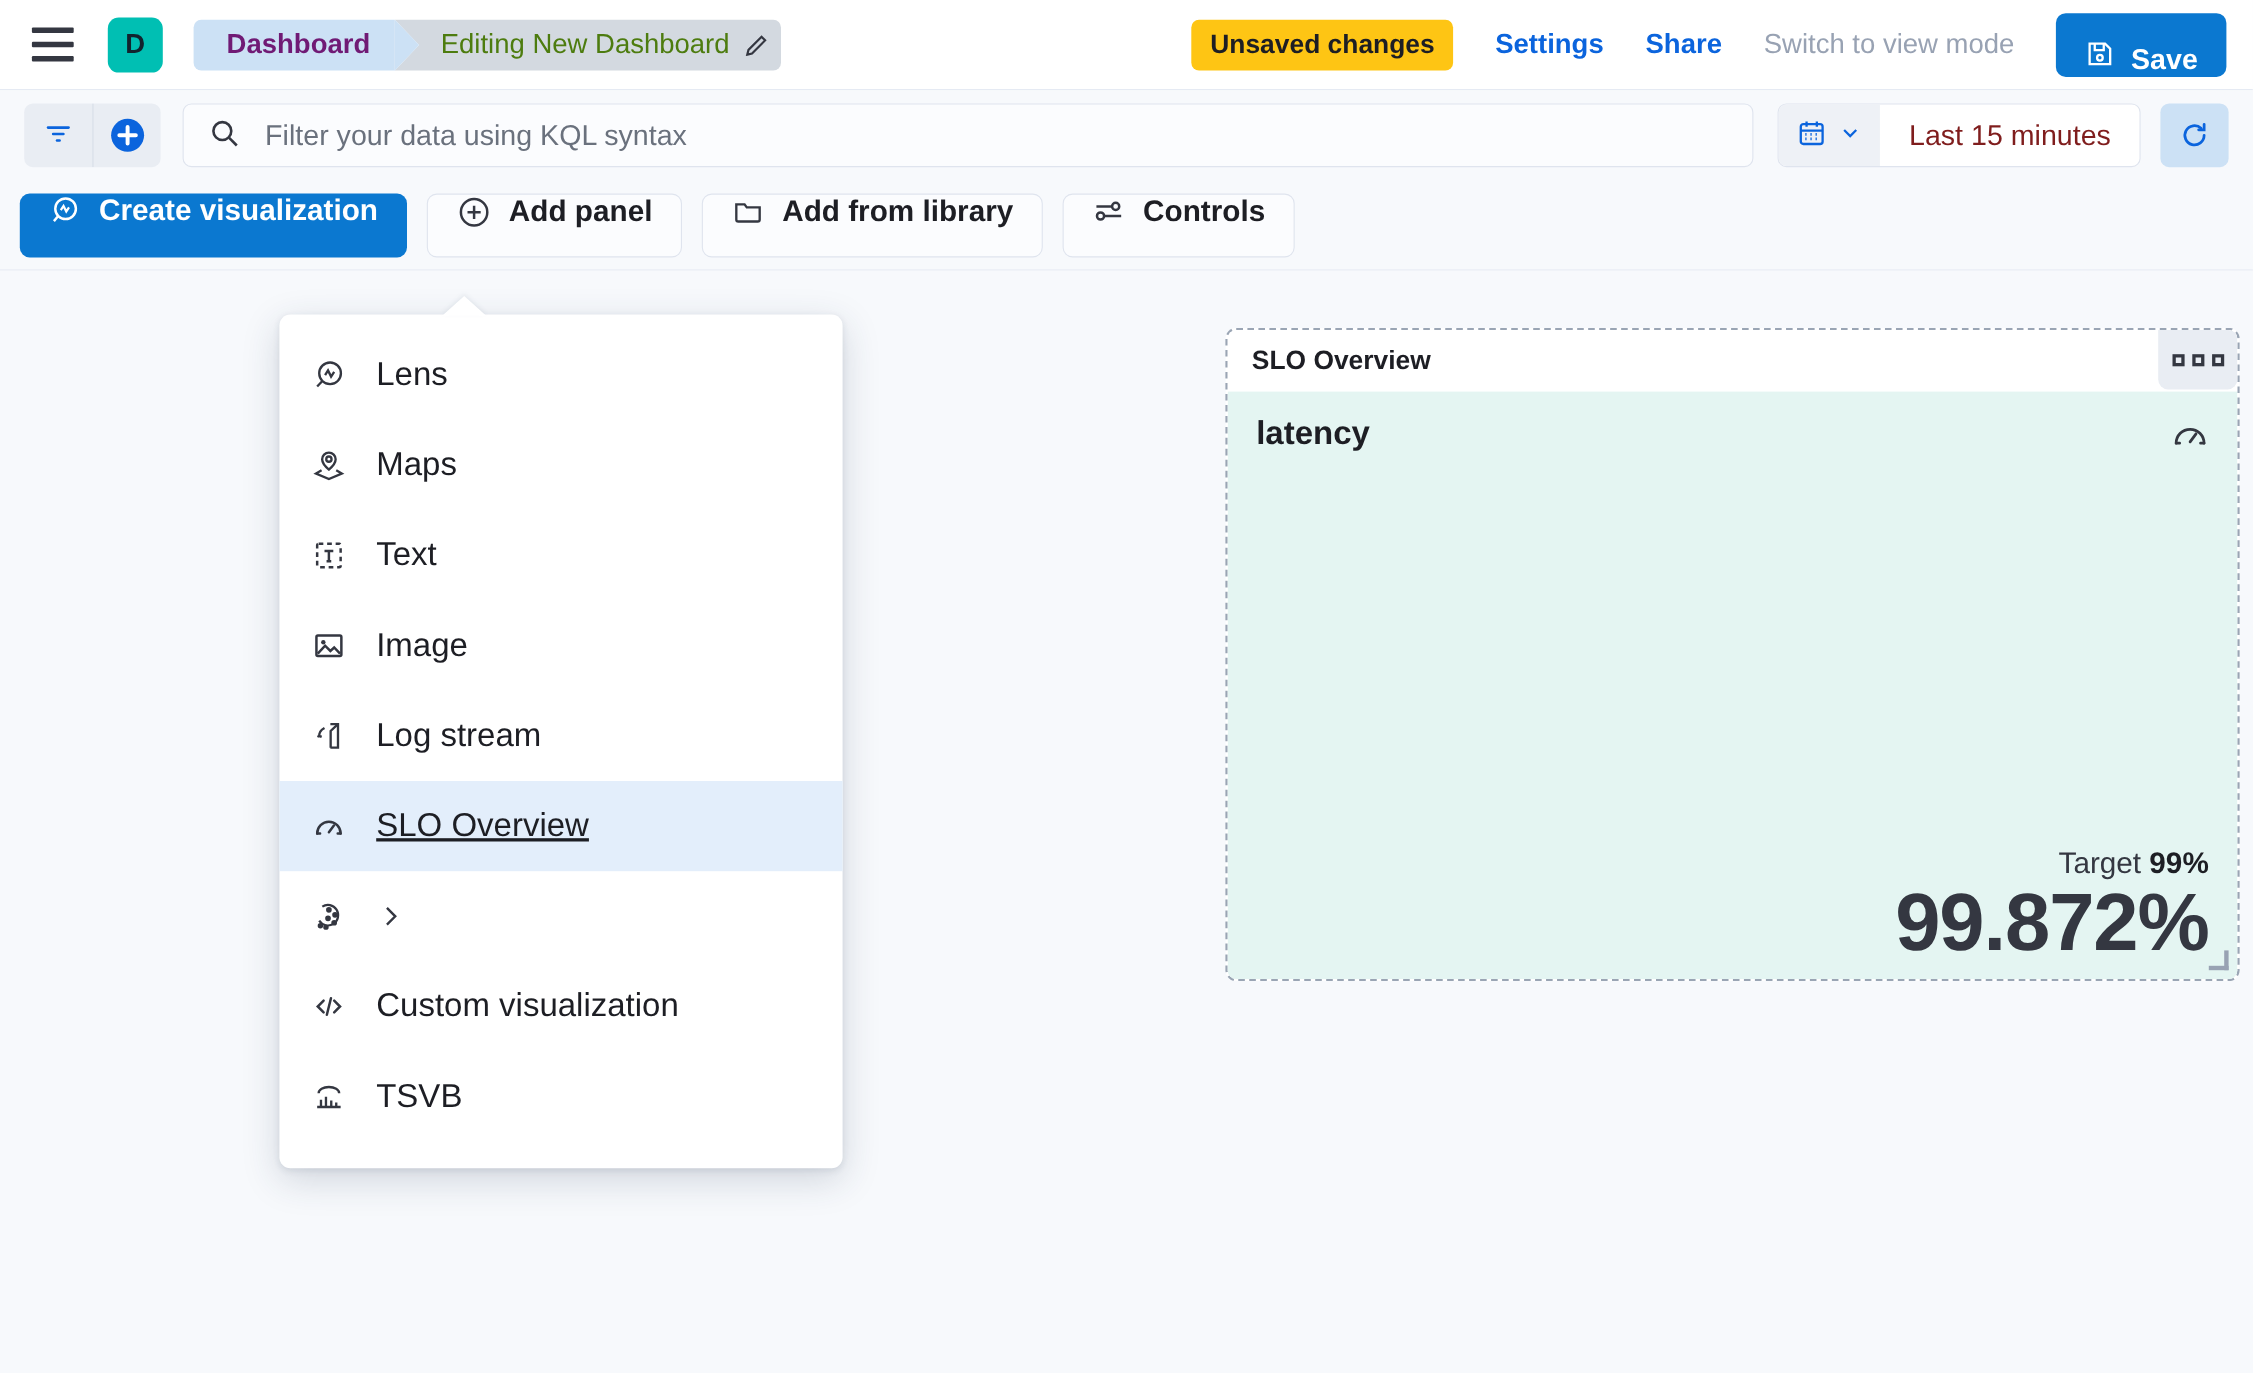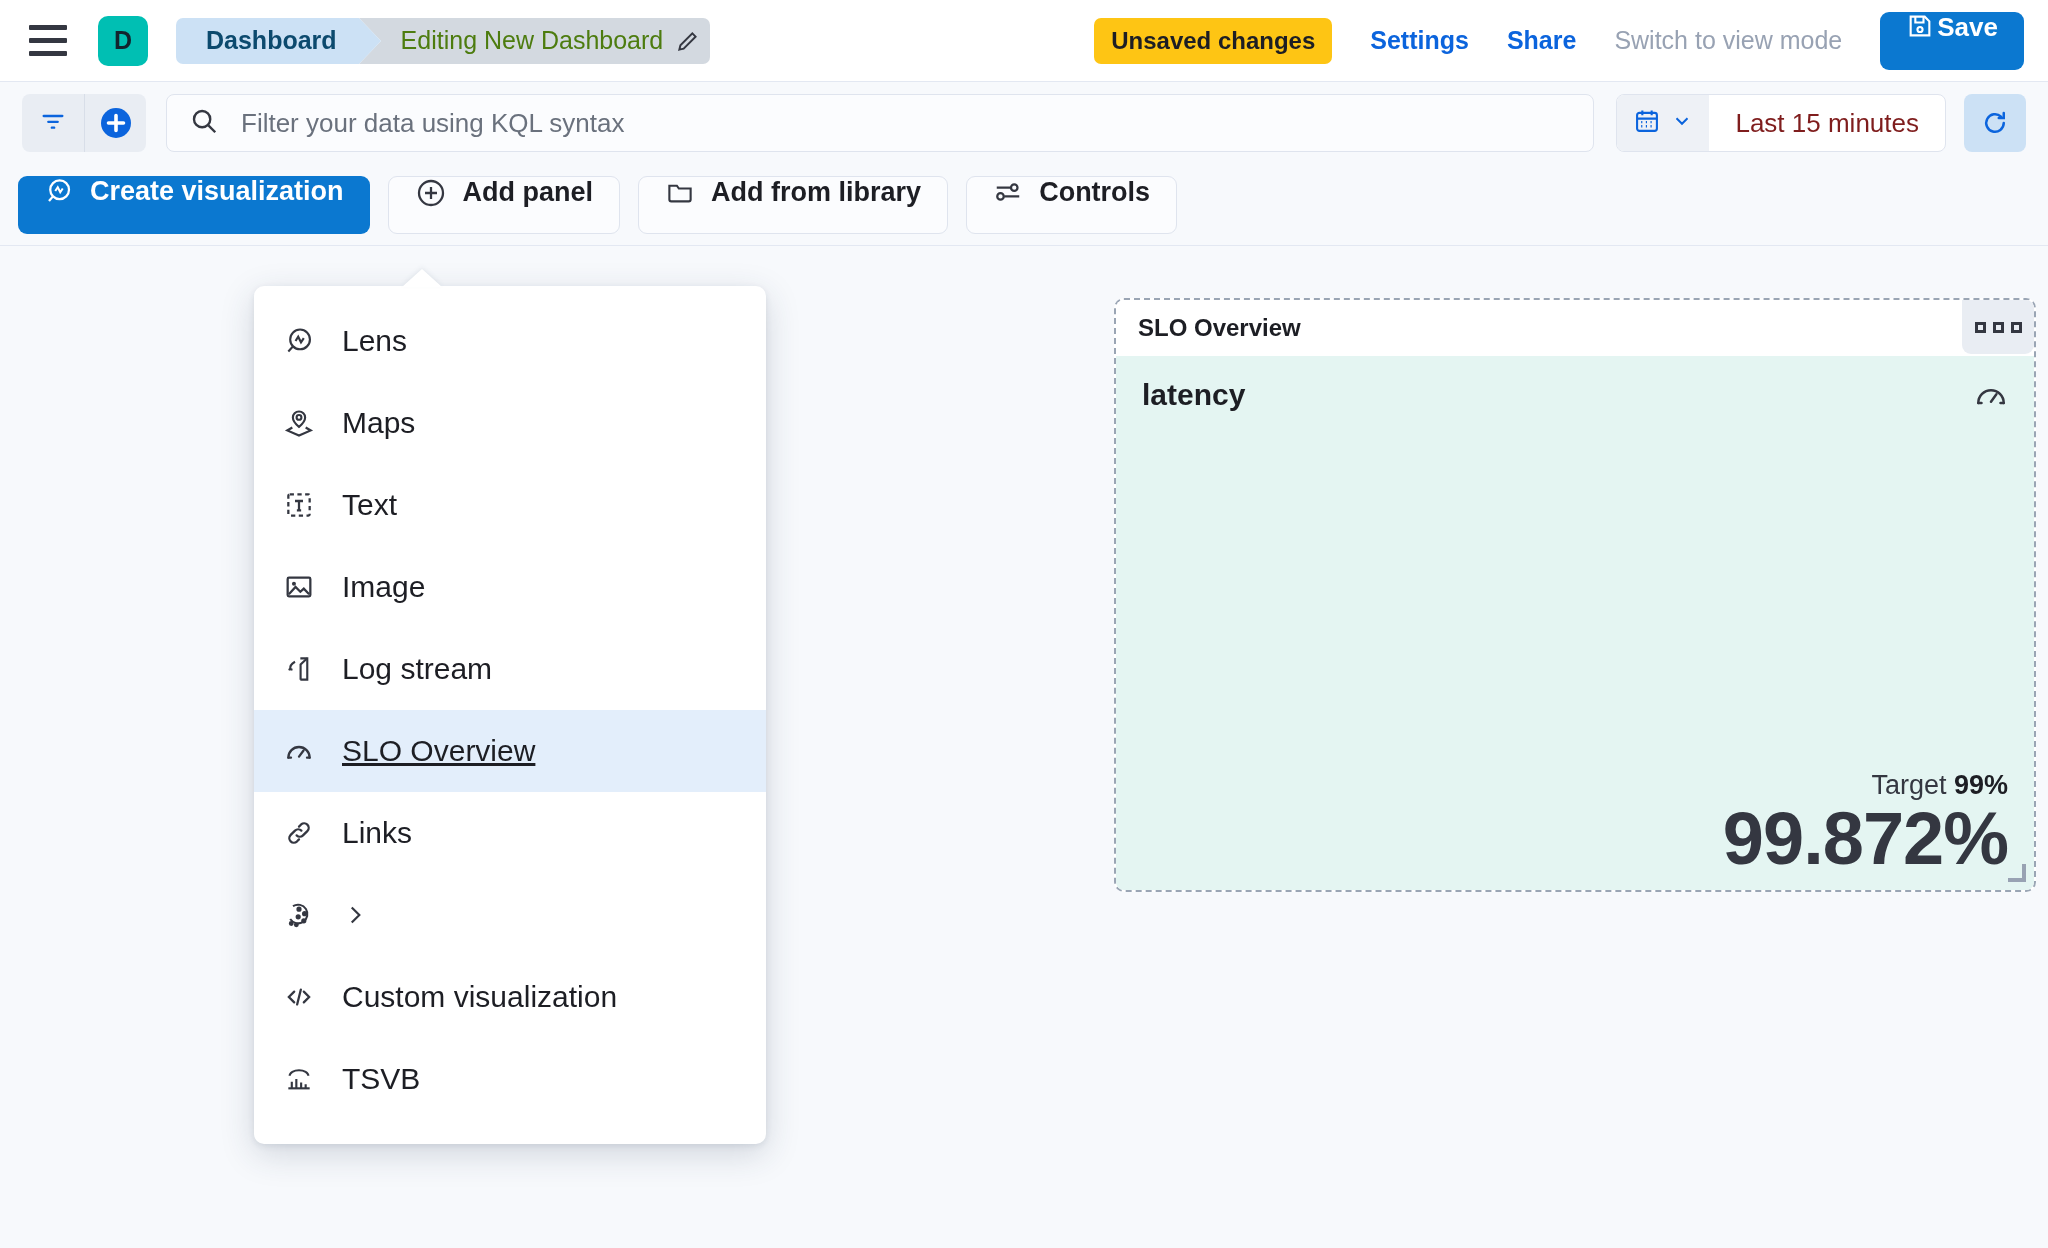--- a/index.html
+++ b/index.html
@@ -32,21 +32,21 @@
     color: #12232e; font-weight: 700; font-size: 25px;
     cursor: pointer;
   }
 
   .breadcrumbs { display:flex; align-items:center; margin-left: 28px; height: 46px; }
   .crumb {
     height: 46px; display: flex; align-items: center;
     font-size: 25px; padding: 0 22px 0 26px; position: relative;
   }
   .crumb-1 {
-    background: #cce1f5; color: #0c4a6e; font-weight: 600;
+    background: #cce1f5; color: #701a75; font-weight: 600;
     border-radius: 7px 0 0 7px; padding-left: 30px; cursor: pointer;
   }
   .crumb-1::after {
     content:""; position:absolute; right:-22px; top:0;
     border-top: 23px solid transparent; border-bottom: 23px solid transparent;
     border-left: 22px solid #cce1f5; z-index: 2;
   }
   .crumb-2 {
     background: #d3d9e0; color: #4d7c0f; padding-left: 42px; padding-right: 9px;
     border-radius: 0 7px 7px 0; cursor: pointer;
@@ -65,21 +65,21 @@
     background: #fec514; color: #1d1e24; font-weight: 700; font-size: 24px;
     padding: 9px 17px; border-radius: 7px; cursor: pointer;
   }
   .hdr-link {
     font-size: 25px; color: #0b64dd; font-weight: 600; margin-left: 38px; cursor: pointer;
   }
   .hdr-link.muted { color: #98a2b3; font-weight: 400; }
   .save-btn {
     margin-left: 38px; background: #0b78d0; color: #fff;
     font-size: 26px; font-weight: 700; border: none; border-radius: 9px;
-    height: 58px; padding: 0 26px; display: flex; align-items: flex-start; gap: 3px;
+    height: 58px; padding: 0 26px; display: flex; align-items: flex-end; gap: 14px;
     cursor: pointer;
   }
 
   
   .querybar {
     position: absolute; top: 82px; left: 0; width: 2048px; height: 82px;
     background: #f7f9fc; display:flex; align-items:center; padding: 0 22px;
     gap: 0;
   }
   .filter-group {
@@ -404,29 +404,20 @@
       <span class="mi-icon">
         <svg width="32" height="32" viewBox="0 0 24 24" fill="none" stroke="#343741" stroke-width="1.7" stroke-linecap="round">
           <path d="M4 17a8 8 0 1 1 16 0"></path>
             <path d="M4 17h2M18 17h2"></path>
           <path d="M12 16.2l3.4-4.6"></path>
         </svg>
       </span>
       <span class="mi-label">SLO Overview</span>
     </div>
 
-    <div class="menu-item">
-      <span class="mi-icon">
-        <svg width="32" height="32" viewBox="0 0 24 24" fill="none" stroke="#343741" stroke-width="1.7" stroke-linecap="round">
-          <path d="M10.2 13.8a3.4 3.4 0 0 0 4.8 0l3.4-3.4a3.4 3.4 0 0 0-4.8-4.8l-1.6 1.6"></path>
-          <path d="M13.8 10.2a3.4 3.4 0 0 0-4.8 0l-3.4 3.4a3.4 3.4 0 0 0 4.8 4.8l1.6-1.6"></path>
-        </svg>
-      </span>
-      <span class="mi-label">Links</span>
-    </div>
 
     <div class="menu-item">
       <span class="mi-icon">
         <svg width="32" height="32" viewBox="0 0 24 24" fill="none" stroke="#343741" stroke-width="1.5">
           <path d="M7.5 5.4A7 7 0 1 1 5.4 15"></path>
           <circle cx="12" cy="7.6" r="1.2" fill="#343741"></circle>
           <circle cx="16.2" cy="11" r="1.2" fill="#343741"></circle>
           <circle cx="11.4" cy="13.4" r="1.2" fill="#343741"></circle>
           <circle cx="15.6" cy="16.4" r="1.2" fill="#343741"></circle>
           <circle cx="6.2" cy="18.4" r="1.1" fill="#343741"></circle>

